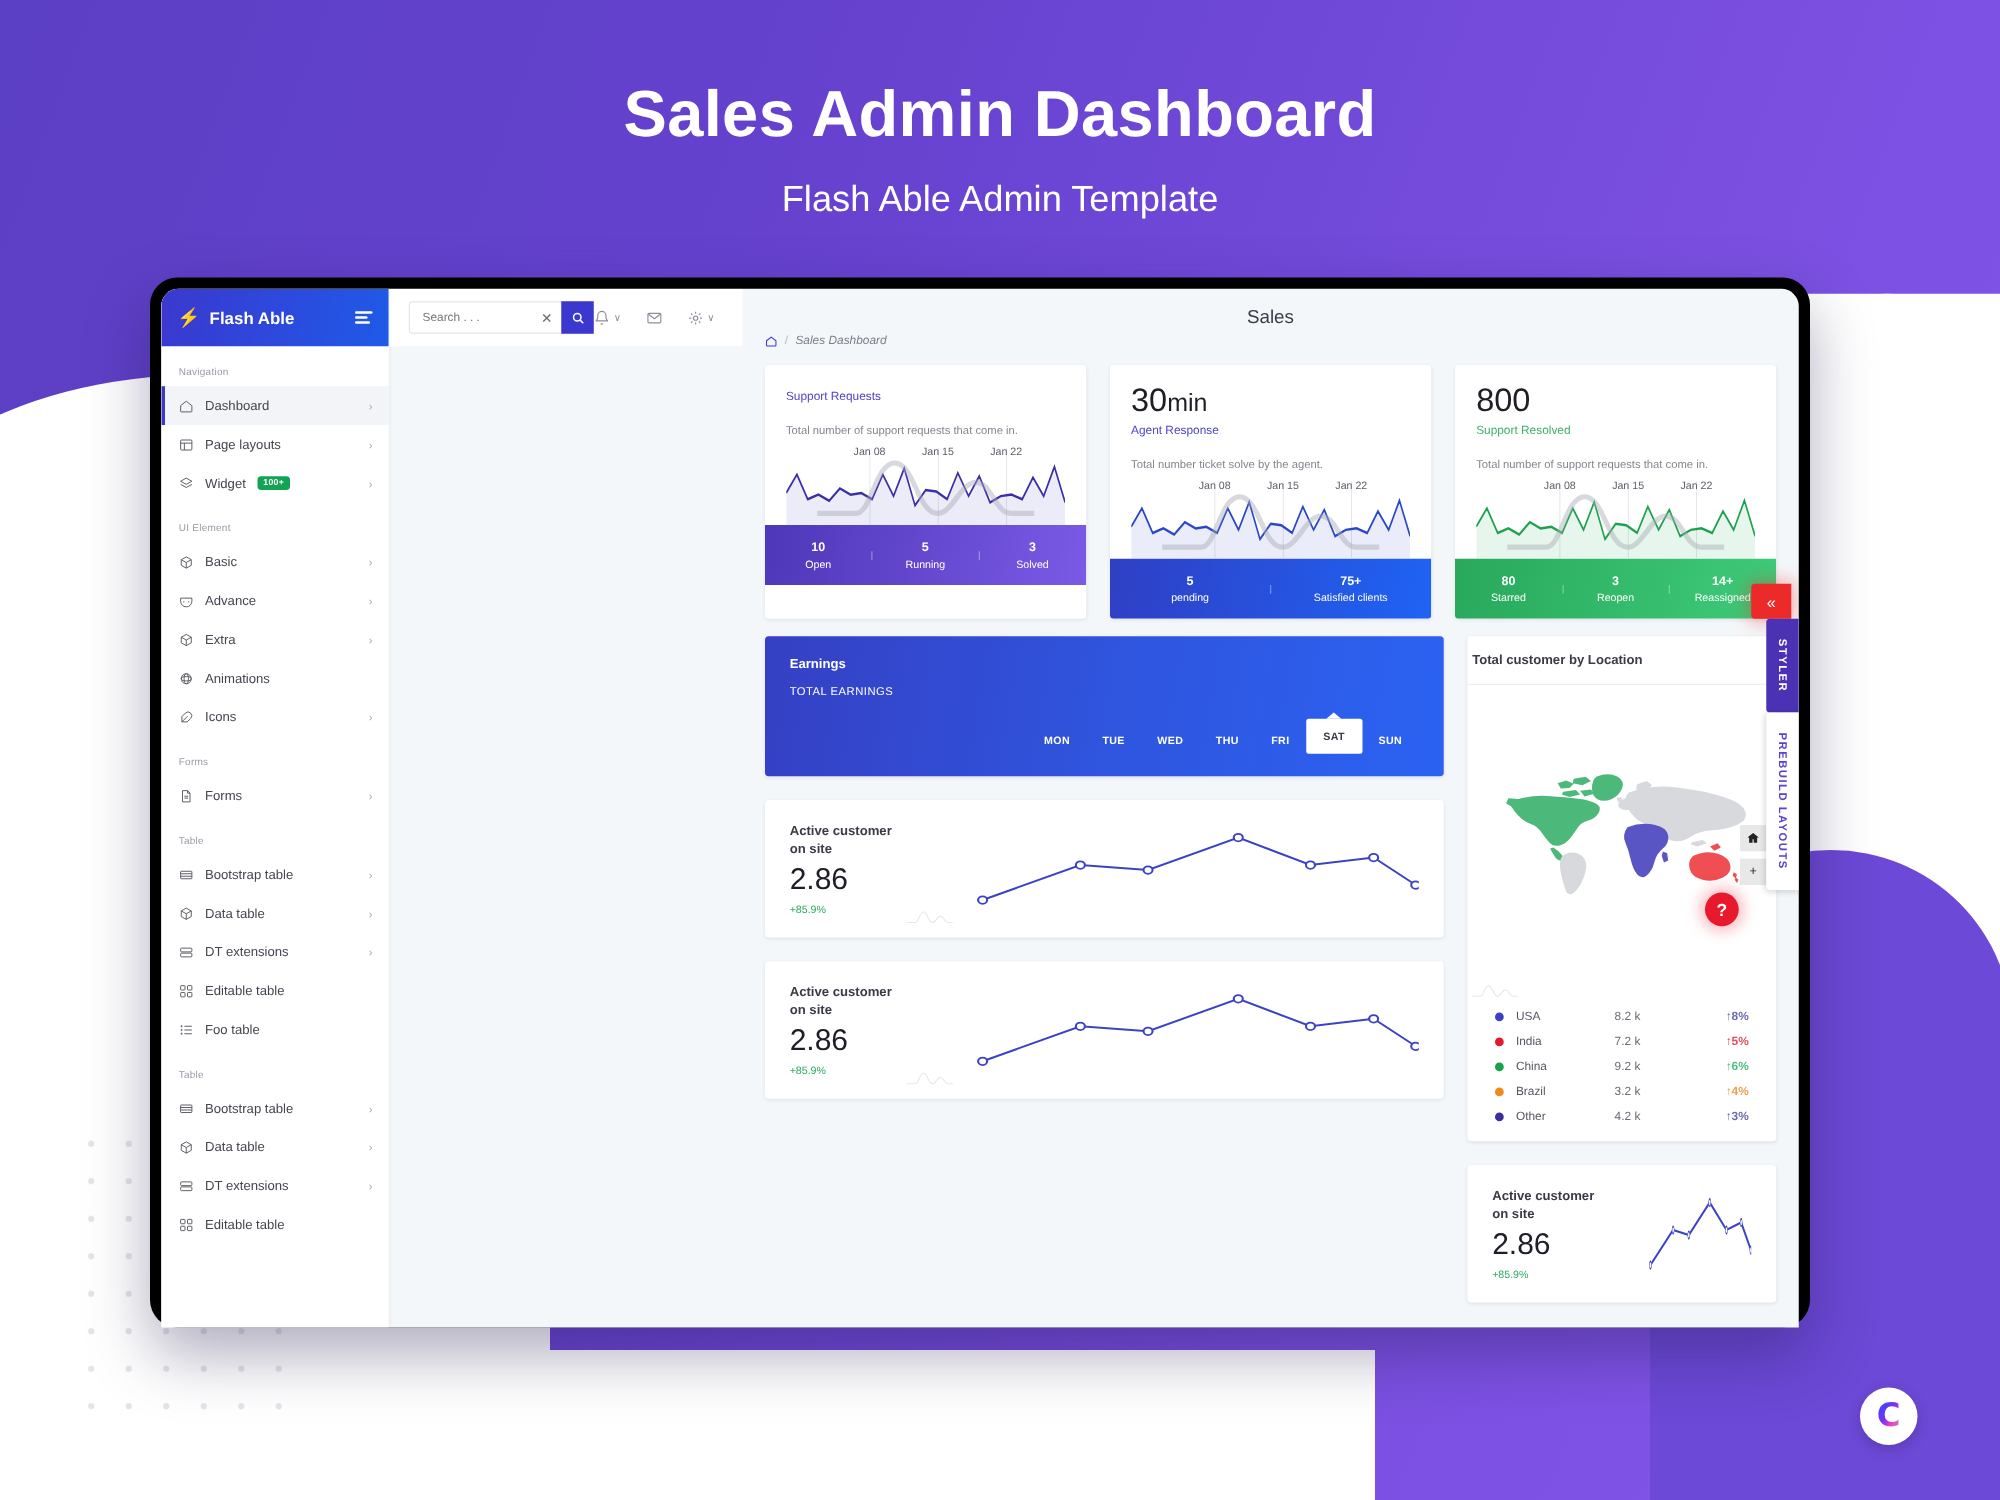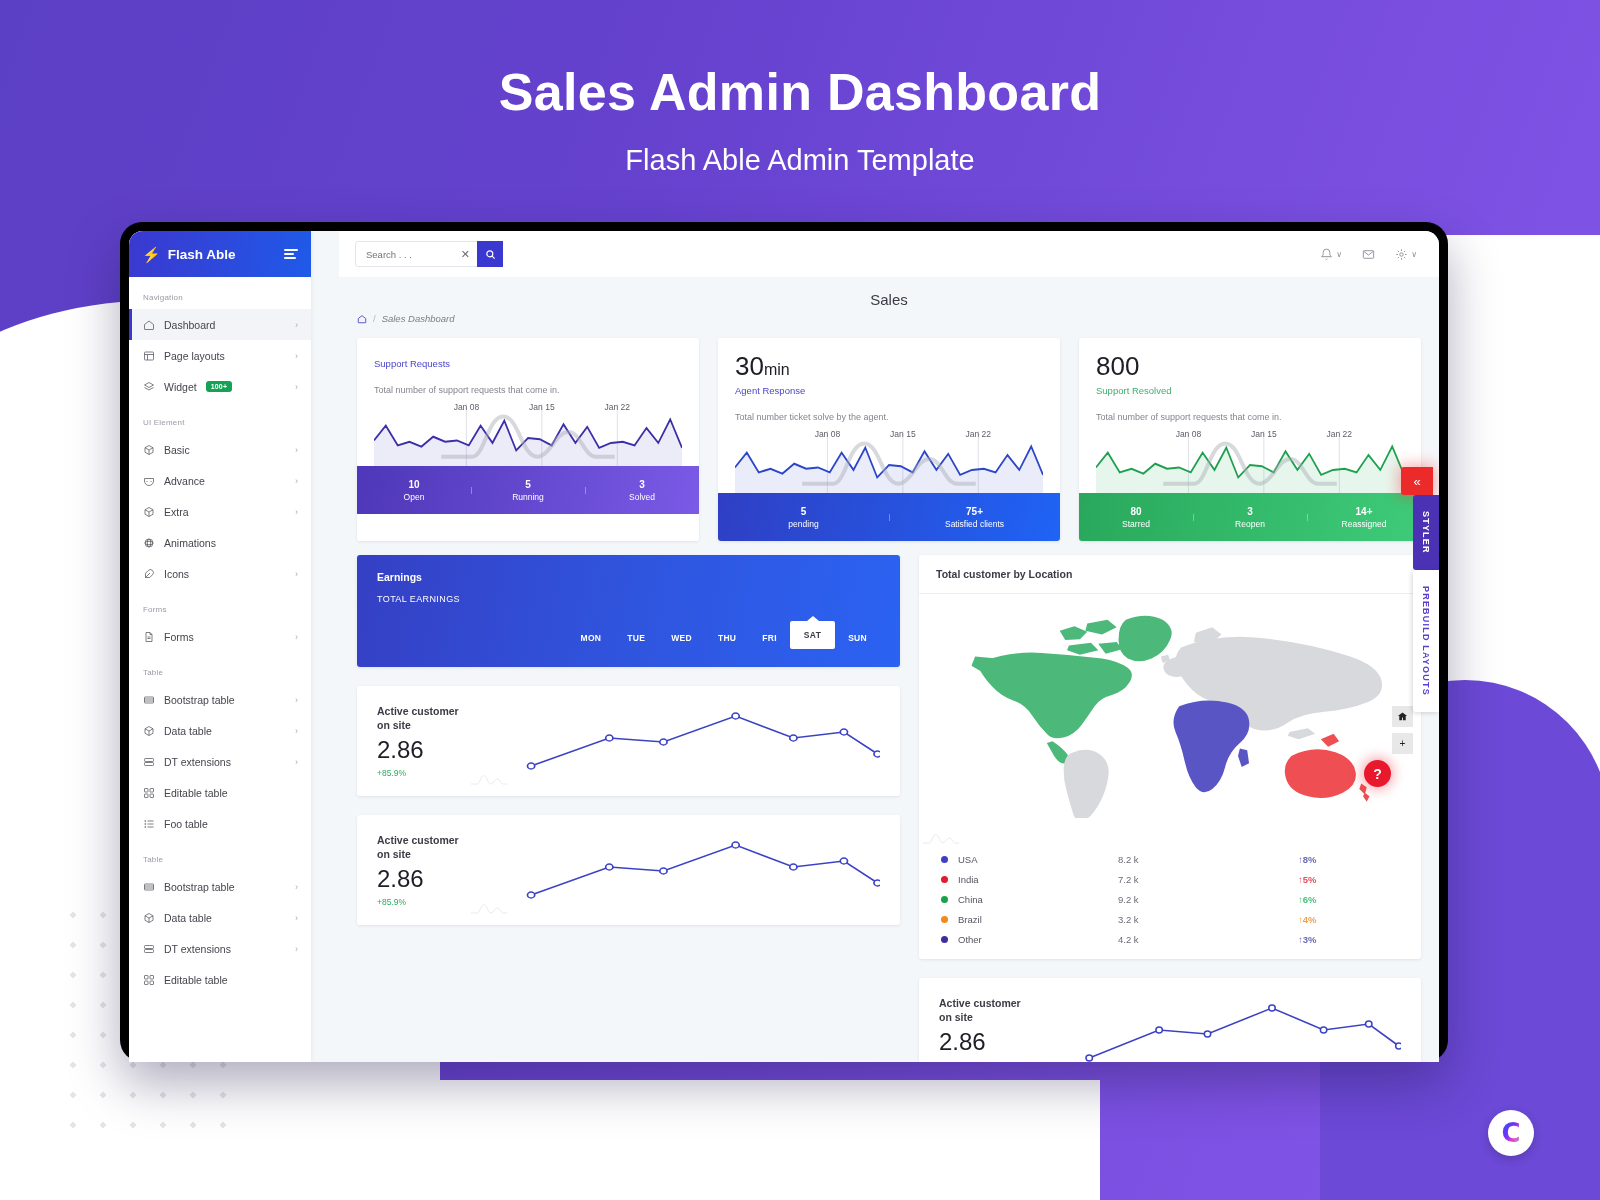--- a/index.html
+++ b/index.html
@@ -93,21 +93,21 @@
   .sb-item.active { background:#f3f4f7; }
   .sb-item.active:before{content:"";position:absolute;left:0;top:0;bottom:0;width:3px;background:#3b38cf;}
   .sb-ic { width:13px; height:13px; flex:none; display:flex; align-items:center; justify-content:center;
            color:#55565f; }
   .sb-ic svg{width:12px;height:12px;display:block}
   .sb-arrow { margin-left:auto; color:#a9aab4; font-size:9px; }
   .badge-green { background:#12a454; color:#fff; font-size:7px; font-weight:700; padding:2px 5px;
                  border-radius:3px; letter-spacing:.2px; }
 
   
-  .main { flex:1; display:flex; flex-direction:column; min-width:0; height:100%; overflow:hidden;margin-left:28px;}
+  .main { flex:1; display:flex; min-width:0; height:100%; overflow:hidden;}
   .topbar { height:46px; background:#fff; display:flex; align-items:center; padding:0 22px 0 16px; flex:none;}
   .searchbox {
     display:flex; align-items:center; border:1px solid #e3e6ec; border-radius:3px;
     height:26px; width:148px; padding-left:10px; background:#fff;
   }
   .searchbox input { border:none; outline:none; font-size:9.5px; color:#8b8c97; flex:1; width:10px;
                      font-family:"Liberation Sans",sans-serif; background:transparent;}
   .x-btn{ color:#6b6c78; font-size:11px; padding:0 7px; cursor:pointer;}
   .search-go{ width:26px; height:26px; margin:-1px -1px -1px 0; background:#3b38cf; color:#fff;
               display:flex;align-items:center;justify-content:center; cursor:pointer;}
@@ -125,21 +125,21 @@
   .breadcrumb svg{ width:10px;height:10px; color:#3b38cf; font-style:normal;}
   .bc-sep{ color:#b5b6c0; font-style:normal;}
 
   .row{ display:flex; gap:19px; margin-top:14px; }
   .card{ background:#fff; border-radius:3px; box-shadow:0 1px 3px rgba(40,45,70,.10); overflow:hidden;}
 
   
   .stat{ flex:1; min-width:0; }
   .stat-body{ padding:15px 17px 0 17px; }
   .stat-num{ font-size:26px; color:#1d1e26; font-weight:400; line-height:1.05;}
-  .stat-num span{ font-size:16px; }
+  .stat-num span{ font-size:20px; }
   .stat-sub{ font-size:9.5px; margin-top:5px; }
   .stat-desc{ font-size:9px; color:#84858f; margin-top:16px; }
   .spark-wrap{ position:relative; height:62px; margin-top:9px;}
   .spark-wrap svg{ position:absolute; inset:0; width:100%; height:100%;}
   .spark-labels{ position:absolute; top:-2px; left:0; right:0; height:12px; }
   .spark-labels span{ position:absolute; font-size:8.5px; color:#5c5d67; transform:translateX(-50%);}
   .mini-logo{ position:absolute; left:6px; bottom:2px; width:38px; height:12px; opacity:.45;}
   .stat-foot{ display:flex; height:48px; align-items:center; }
   .sf-cell{ flex:1; text-align:center; color:#fff; position:relative;}
   .sf-cell + .sf-cell:before{ content:""; position:absolute; left:0; top:8px; bottom:8px; width:1px;
@@ -164,21 +164,21 @@
   .ac-left{ width:108px; flex:none;}
   .ac-title{ font-size:10.5px; color:#3a3b45; font-weight:600; line-height:1.35;}
   .ac-num{ font-size:24px; color:#1d1e26; margin-top:6px; line-height:1;}
   .ac-pct{ font-size:8.5px; color:#2eaa63; margin-top:6px;}
   .ac-chart{ flex:1; height:78px; position:relative;}
   .ac-chart svg{ width:100%; height:100%; }
   .ac-mini{ position:absolute; left:112px; bottom:10px; width:40px; height:13px; opacity:.4;}
 
   
   .mapcard{ flex:1; display:flex; flex-direction:column; min-width:0;}
-  .map-head{ padding:13px 17px; font-size:10.5px; color:#3a3b45; font-weight:600;
+  .map-head{ padding:13px 4px; font-size:10.5px; color:#3a3b45; font-weight:600;
              border-bottom:1px solid #eceef2;}
   .map-body{ position:relative; padding:6px 12px 10px; flex:1;}
   .map-svg{ width:100%; height:218px; display:block;}
   .map-ctrl{ position:absolute; right:8px; top:112px; display:flex; flex-direction:column; gap:6px;}
   .mc{ width:21px;height:21px;background:#e8e8e8;display:flex;align-items:center;justify-content:center;
        cursor:pointer; font-size:10px; color:#222;}
   .mc svg{width:11px;height:11px}
   .help-btn{ position:absolute; right:30px; top:166px; width:27px;height:27px;border-radius:50%;
              background:#e8192c; color:#fff; display:flex;align-items:center;justify-content:center;
              font-weight:700; font-size:14px; cursor:pointer;

